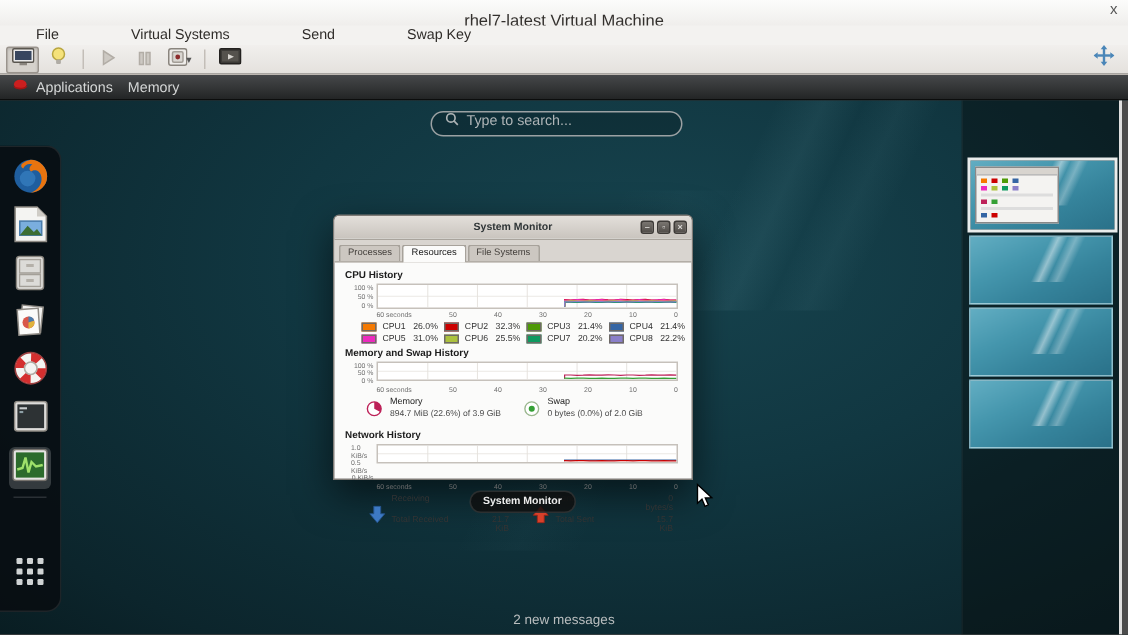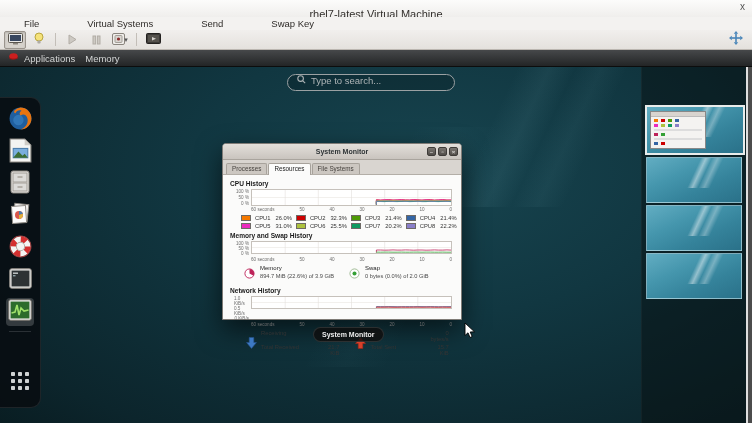--- a/index.html
+++ b/index.html
@@ -526,20 +526,21 @@
           </span>
         </div>
 
       </div>
     </div>
 
     <div class="win-caption">
       <span>System Monitor</span>
     </div>
 
+    <div class="msg-tray">2 new messages</div>
 
     <div class="cursor">
       <svg width="12" height="17" viewBox="0 0 12 17">
           <path d="M1 1 L1 13.5 L4 10.8 L6 15.5 L8.2 14.5 L6.2 10 L10.5 9.8 Z" fill="#fff" stroke="#000" stroke-width="0.9"></path>
         </svg>
     </div>
   </div>
 
 </div>
 

